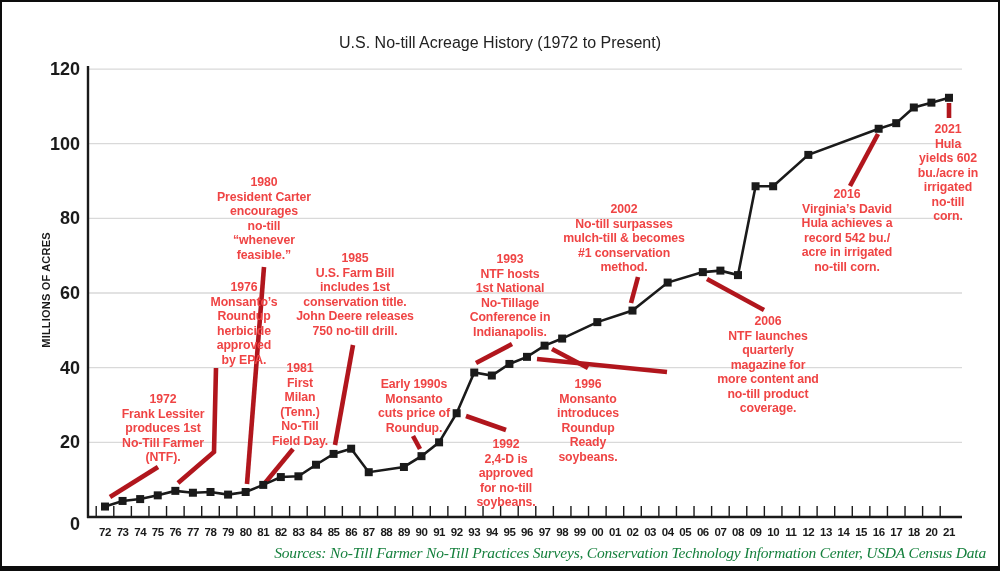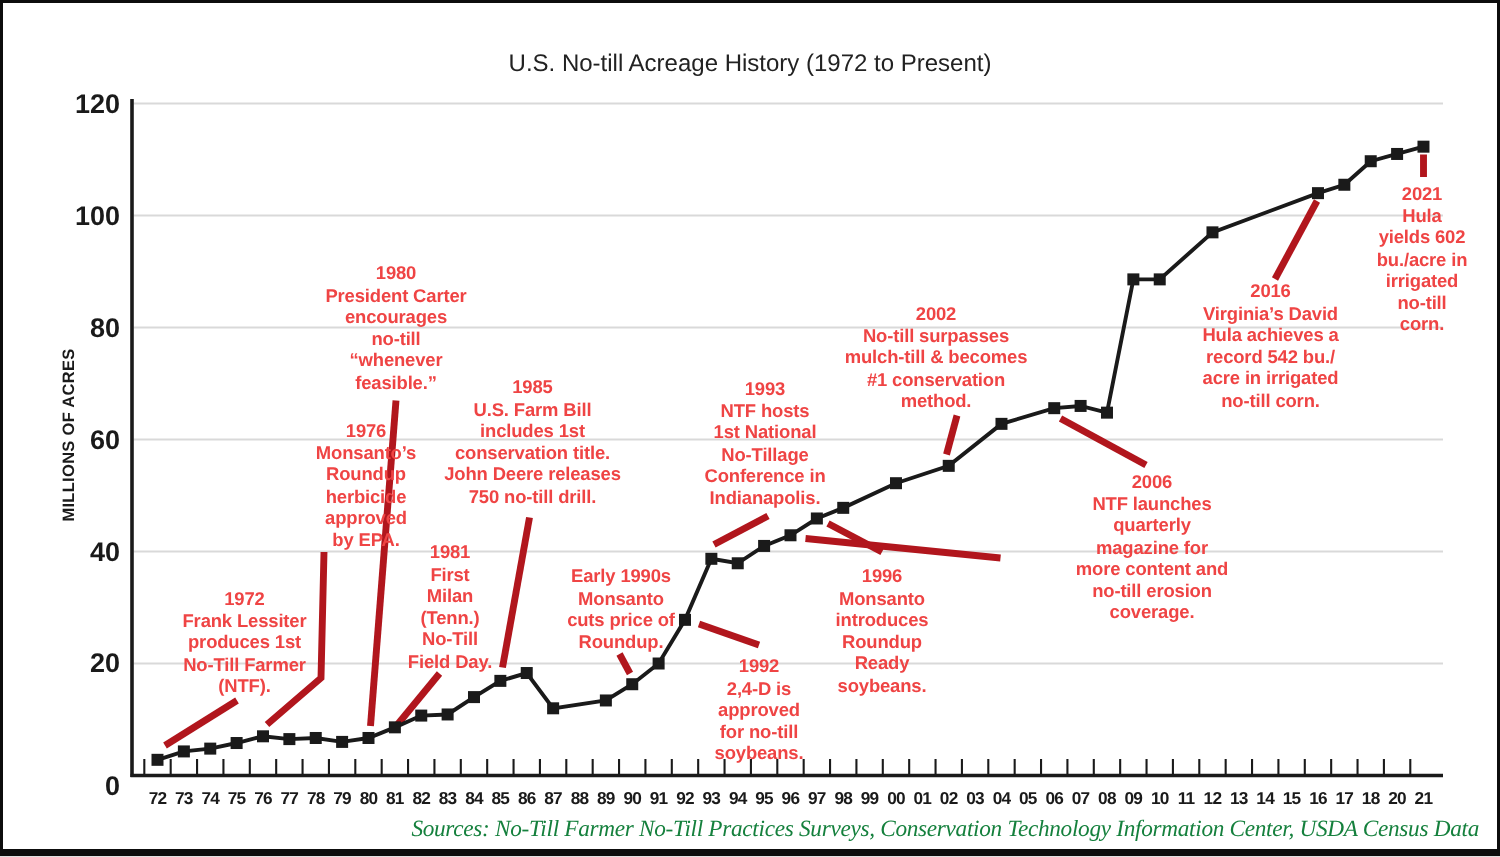--- a/index.html
+++ b/index.html
@@ -290,21 +290,21 @@
         <div>mulch-till &amp; becomes</div>
         <div>#1 conservation</div>
         <div>method.</div>
       </div>
       <div class="anno" style="left: 768px; top: 314px;">
         <div>2006</div>
         <div>NTF launches</div>
         <div>quarterly</div>
         <div>magazine for</div>
         <div>more content and</div>
-        <div>no-till erosion</div>
+        <div>no-till product</div>
         <div>coverage.</div>
       </div>
       <div class="anno" style="left: 847px; top: 187px;">
         <div>2016</div>
         <div>Virginia’s David</div>
         <div>Hula achieves a</div>
         <div>record 542 bu./</div>
         <div>acre in irrigated</div>
         <div>no-till corn.</div>
       </div>

